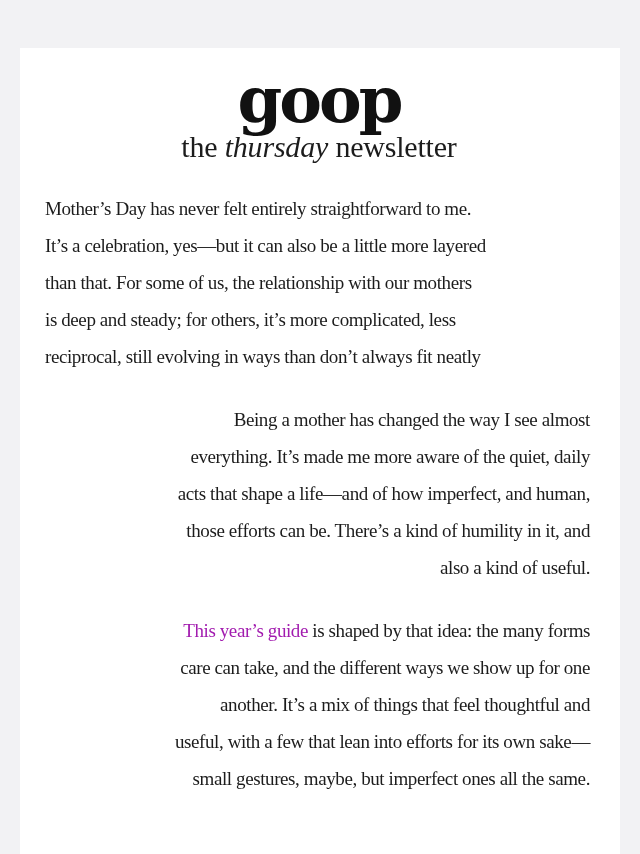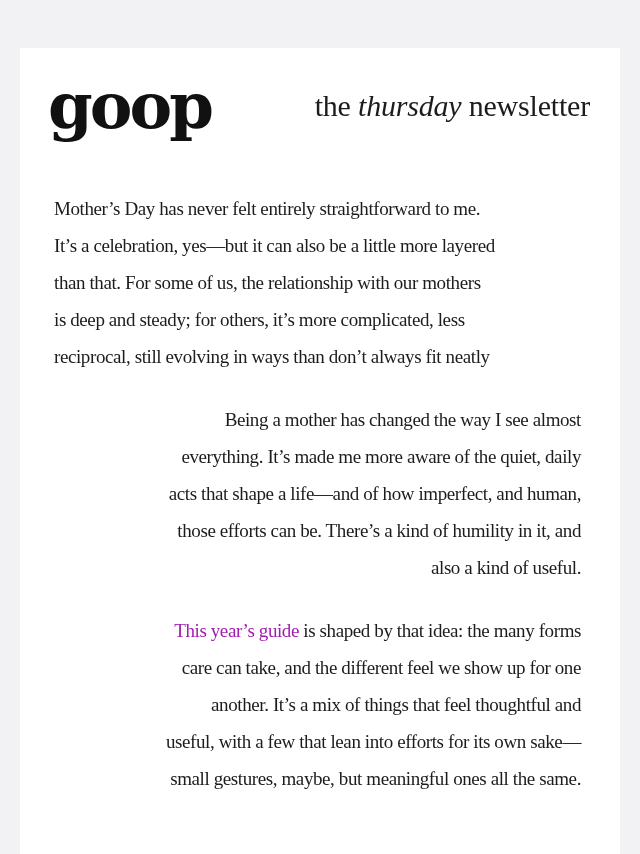--- a/index.html
+++ b/index.html
@@ -23,20 +23,21 @@
     height: 806px;
     background: #ffffff;
     box-sizing: border-box;
     padding: 22px 30px 0 28px;
   }
   .header {
     display: flex;
     justify-content: space-between;
     align-items: center;
     height: 72px;
+    flex-direction: column;
   }
   .logo {
     font-family: "DejaVu Serif", "Liberation Serif", serif;
     font-weight: 700;
     font-size: 64px;
     line-height: 60px;
     letter-spacing: -3px;
     color: #111111;
     cursor: pointer;
   }
@@ -49,21 +50,21 @@
   .tagline em { font-style: italic; }
   .body {
     margin-top: 48px;
     margin-left: -3px;
     padding-right: 0;
     color: #1c1c1c;
     font-size: 19px;
     line-height: 37px;
     letter-spacing: -0.4px;
   }
-  .para { margin: 9px; }
+  .para { margin: 0; }
   .para + .para { margin-top: 26px; text-align: right; }
   .tline { white-space: pre; }
   .guide-link {
     color: #a21caf;
     text-underline-offset: 4px;
     text-decoration-thickness: 1px;
     cursor: pointer;
   }
 </style>
 </head>
@@ -90,21 +91,21 @@
       <div class="para">
         <div class="tline">Being a mother has changed the way I see almost</div>
         <div class="tline">everything. It’s made me more aware of the quiet, daily</div>
         <div class="tline">acts that shape a life—and of how imperfect, and human,</div>
         <div class="tline">those efforts can be. There’s a kind of humility in it, and</div>
         <div class="tline">also a kind of useful.</div>
       </div>
 
       <div class="para">
         <div class="tline"><a class="guide-link">This year’s guide</a><span> is shaped by that idea: the many forms</span></div>
-        <div class="tline">care can take, and the different feel we show up for one</div>
+        <div class="tline">care can take, and the different ways we show up for one</div>
         <div class="tline">another. It’s a mix of things that feel thoughtful and</div>
         <div class="tline">useful, with a few that lean into efforts for its own sake—</div>
-        <div class="tline">small gestures, maybe, but meaningful ones all the same.</div>
+        <div class="tline">small gestures, maybe, but imperfect ones all the same.</div>
       </div>
 
     </div>
   </div>
 </div>
 
 </body></html>

